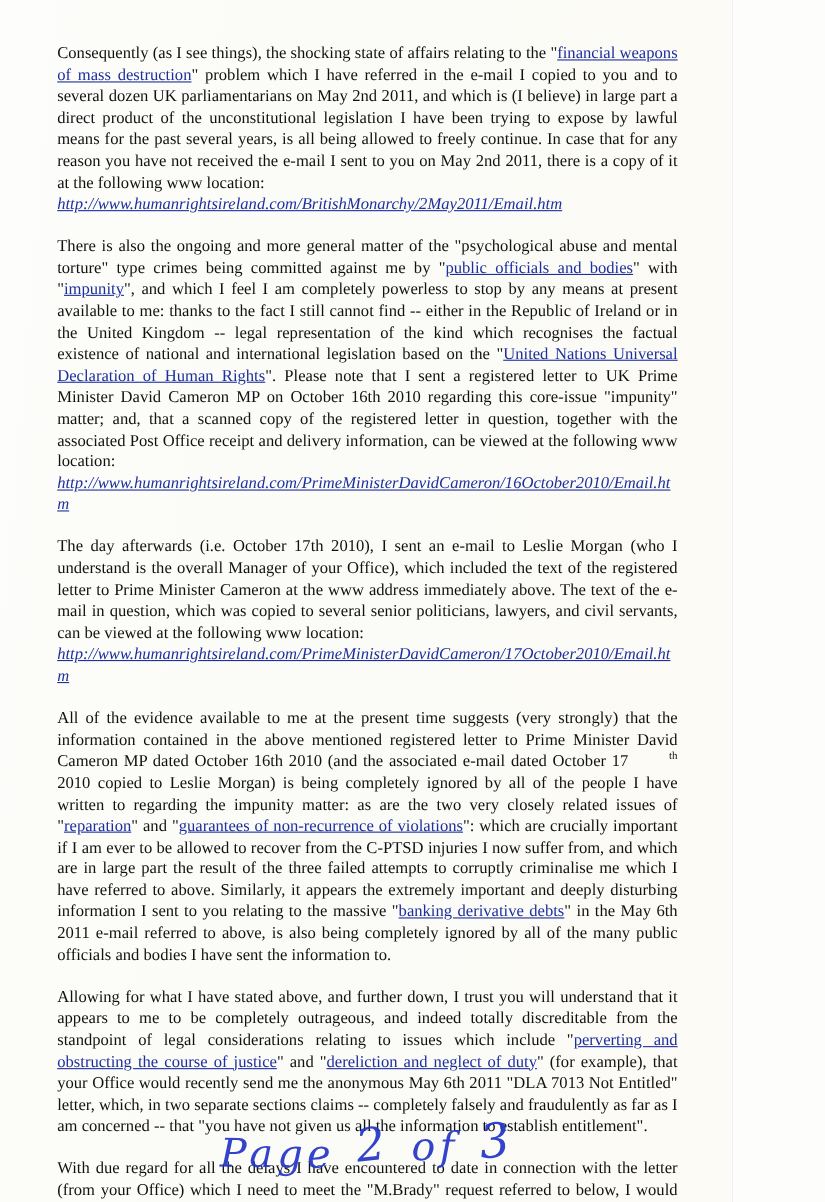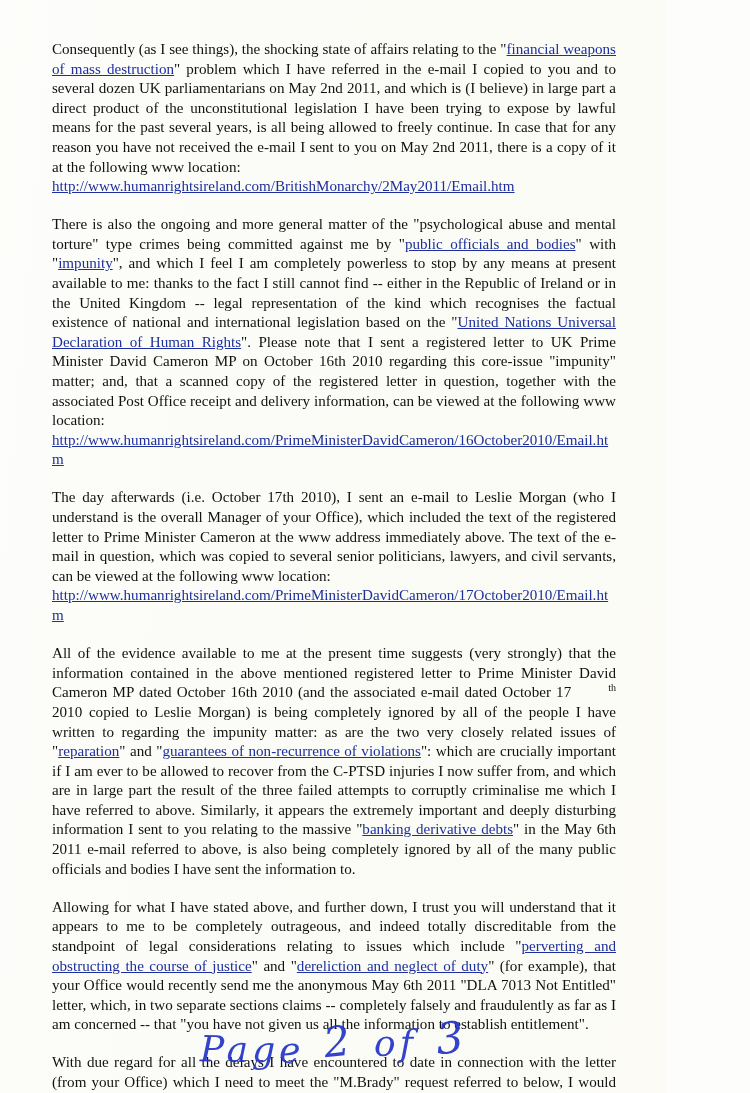--- a/index.html
+++ b/index.html
@@ -47,20 +47,21 @@
   }
   .lnk {
     color: #1d2f9e;
     text-decoration: underline;
     text-decoration-color: #1d2f9e;
   }
   .url {
     color: #1d2f9e;
     text-decoration: underline;
     word-break: break-all;
+    font-style: italic;
   }
   sup {
     font-size: 10px;
     vertical-align: super;
     line-height: 0;
     margin-left: 37px;
   }
   .handwriting {
     position: absolute;
     left: 0;

